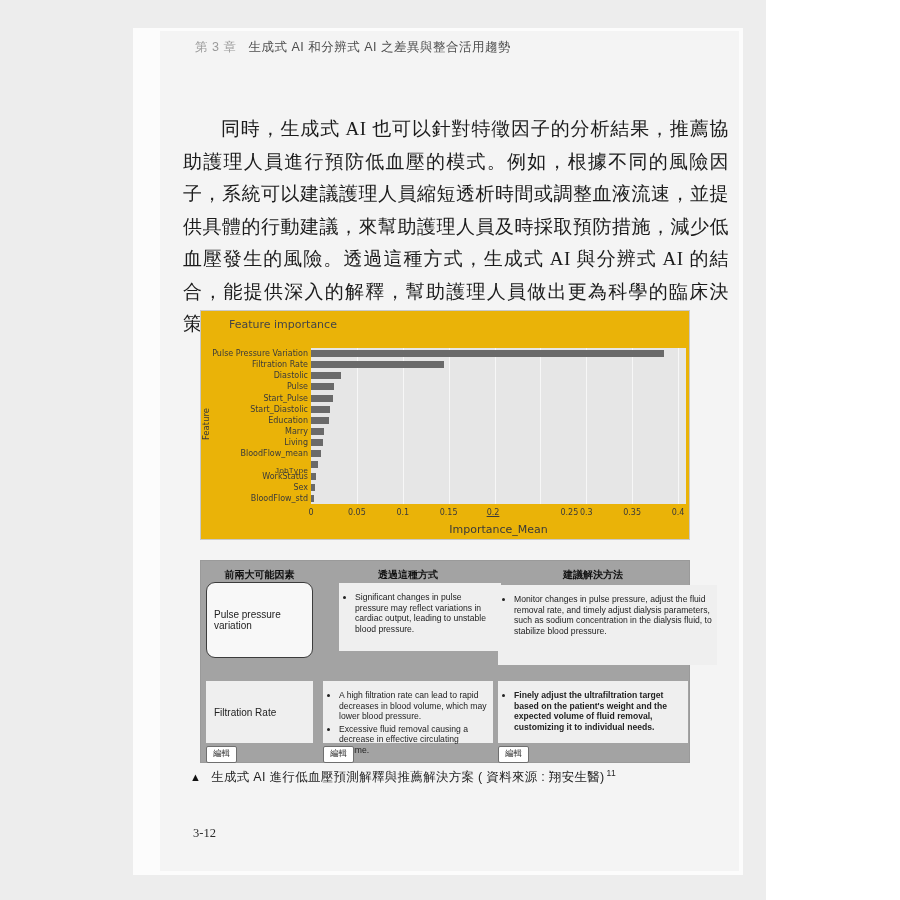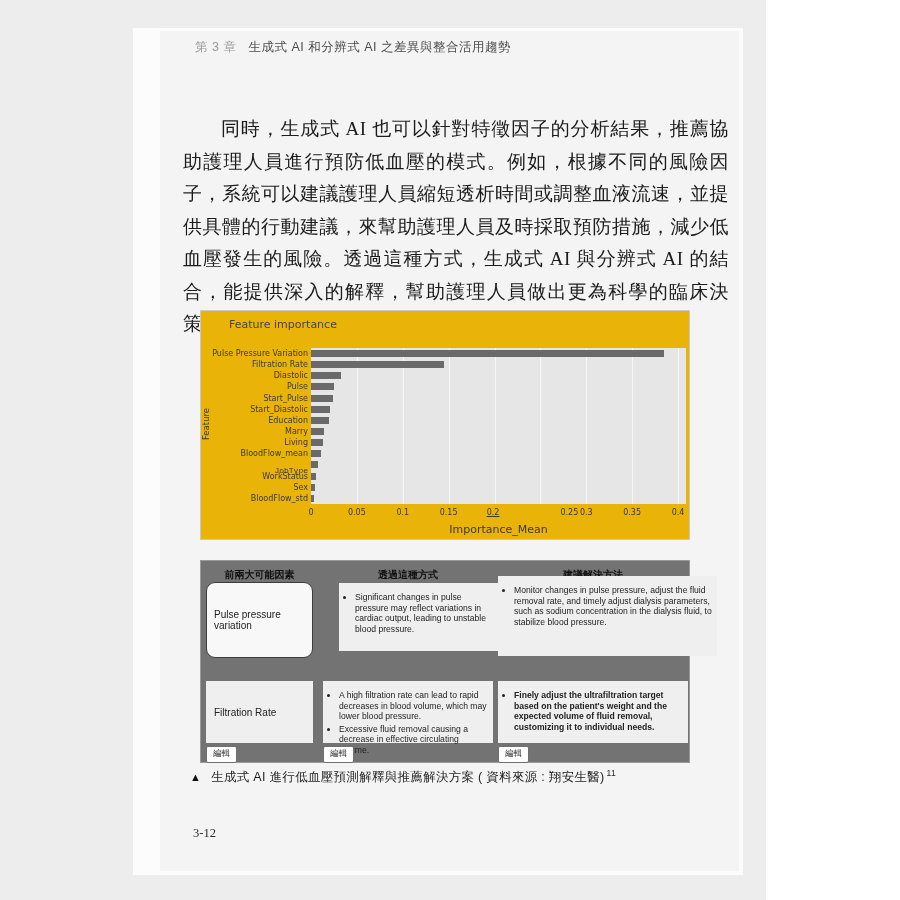--- a/index.html
+++ b/index.html
@@ -44,36 +44,36 @@
   .chart-xtick { position:absolute; transform:translateX(-50%); font-size:8px; color:#3a3a3a;
     font-family:"DejaVu Sans",sans-serif; }
   .chart-xaxis-label { position:absolute; left:110px; top:212px; width:375px; text-align:center;
     font-size:11px; color:#3a3a3a; font-family:"DejaVu Sans",sans-serif; }
   .chart-yaxis-label { position:absolute; left:-30px; top:108px; width:70px; text-align:center;
     transform:rotate(-90deg); font-size:8.5px; color:#3a3a3a; font-family:"DejaVu Sans",sans-serif; }
 
   
   .table-box {
     position:absolute; left:40px; top:529px; width:490px; height:203px;
-    background:#737373; border:1px solid #9a9a9a;
+    background:#a3a3a3; border:1px solid #9a9a9a;
   }
   .tbl-header { position:absolute; top:7px; font-size:10px; font-weight:bold; color:#111; text-align:center; }
   .hdr-factor   { left:5px;   width:107px; }
   .hdr-cause    { left:122px; width:170px; }
   .hdr-solution { left:297px; width:190px; }
 
   .panel { position:absolute; background:#efefef; color:#222; }
   .factor-box {
     position:absolute; left:5px; top:21px; width:107px; height:76px;
     border:1.5px solid #3c3c3c; border-radius:9px; background:#f8f8f8;
     display:flex; align-items:center; padding-left:7px; font-size:10px; color:#222;
   }
   .factor-panel { left:5px; top:120px; width:107px; height:62px; display:flex; align-items:center; padding-left:8px; font-size:10px; }
   .cause-panel-1 { left:138px; top:22px; width:162px; height:68px; }
-  .sol-panel-1   { left:297px; top:15px; width:219px; height:80px; }
+  .sol-panel-1   { left:297px; top:24px; width:219px; height:80px; }
   .cause-panel-2 { left:122px; top:120px; width:170px; height:62px; }
   .sol-panel-2   { left:297px; top:120px; width:190px; height:62px;font-weight:bold; }
 
   .bullets { margin:9px 4px 0 16px; font-size:8.6px; line-height:10.6px; color:#222;
     font-family:"Liberation Sans",sans-serif; }
   .bullets li { margin-bottom:2px; }
 
   .mini-btn {
     position:absolute; font-size:8.5px; color:#222; background:#ffffff;
     border:1px solid #6f6f6f; border-radius:2px; padding:1px 6px 2px 6px;

